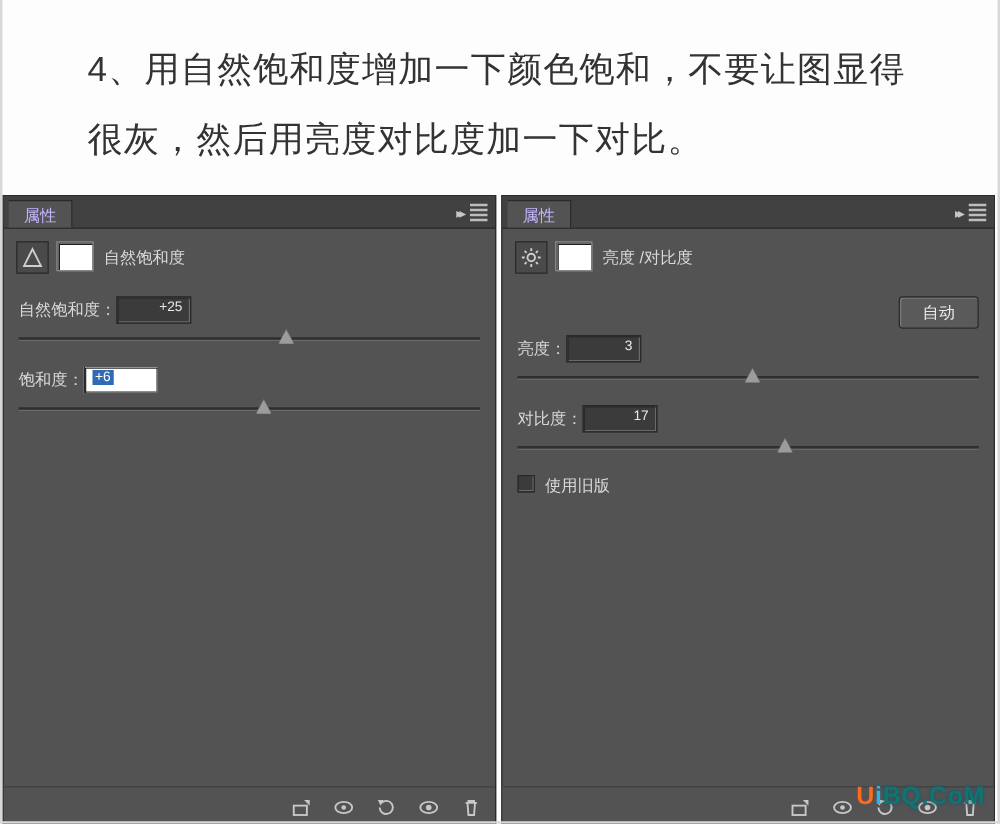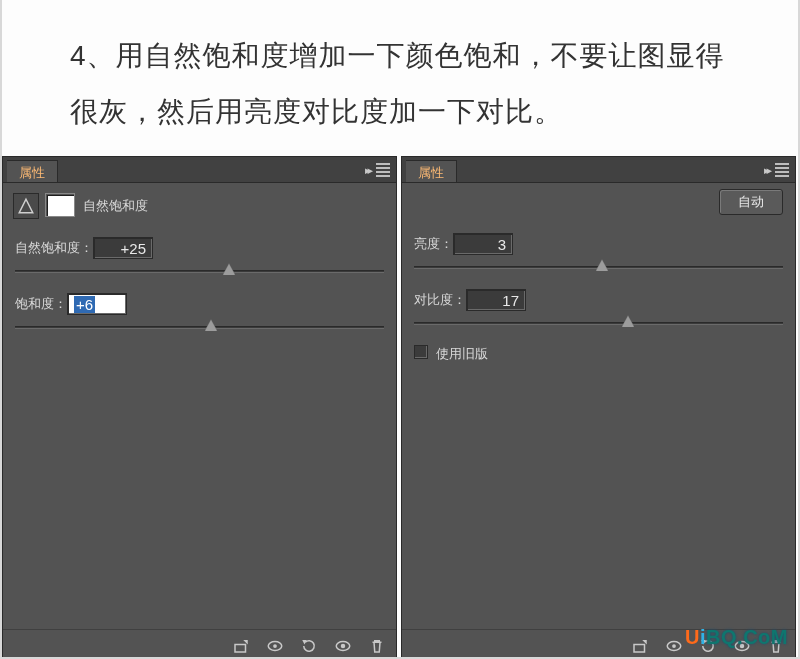--- a/index.html
+++ b/index.html
@@ -40,21 +40,21 @@
     display: flex;
     align-items: flex-end;
     border-bottom: 1px solid #2a2a2a;
     position: relative;
   }
   .tab {
     background: #535353;
     height: 22px;
     padding: 3px 12px 0 12px;
     font-size: 13px;
-    color: #fdba74;
+    color: #c4b5fd;
     border-top: 1px solid #2a2a2a;
     border-right: 1px solid #2a2a2a;
     margin-left: 4px;
   }
   .tab-icons {
     position: absolute;
     right: 6px;
     top: 4px;
     display: flex;
     gap: 6px;
@@ -120,21 +120,21 @@
   .ctrl-label { color: #d9d9d9; font-size: 13px; }
   .value-box {
     width: 60px;
     height: 22px;
     background: #3b3b3b;
     border: 1px solid #2a2a2a;
     box-shadow: inset 1px 1px 0 #2a2a2a, inset -1px -1px 0 #6a6a6a;
     color: #e8e8e8;
     text-align: right;
     padding: 2px 6px;
-    font-size: 15px;
+    font-size: 11px;
   }
   .value-box.editing {
     background: #ffffff;
     color: #000;
     text-align: left;
     position: relative;
   }
   .value-box.editing .sel {
     background: #2f6ab3;
     color: #fff;
@@ -160,21 +160,21 @@
     width: 0; height: 0;
     border-left: 6px solid transparent;
     border-right: 6px solid transparent;
     border-bottom: 11px solid #9c9c9c;
     transform: translateX(-6px);
     filter: drop-shadow(0 -1px 0 #6e6e6e);
   }
   .auto-row {
     display: flex;
     justify-content: flex-end;
-    margin-bottom: 18px;
+    margin-bottom: 5px;
   }
   .btn {
     background: #5a5a5a;
     border: 1px solid #2a2a2a;
     box-shadow: inset 1px 1px 0 #7a7a7a;
     color: #e8e8e8;
     padding: 3px 18px;
     font-size: 13px;
     border-radius: 3px;
   }
@@ -315,20 +315,39 @@
       <div class="tab-icons">
         <span class="doublearrow">▸▸</span>
         <span class="menulines">
             <span></span>
             <span></span>
             <span></span>
             <span></span>
           </span>
       </div>
     </div>
+    <div class="panel-header">
+      <div class="adj-icon">
+        <svg viewBox="0 0 24 24">
+            <circle cx="12" cy="12" r="4" fill="none" stroke="#cfcfcf" stroke-width="2"></circle>
+          <g stroke="#cfcfcf" stroke-width="2">
+              <line x1="12" y1="2" x2="12" y2="5"></line>
+              <line x1="12" y1="19" x2="12" y2="22"></line>
+              <line x1="2" y1="12" x2="5" y2="12"></line>
+              <line x1="19" y1="12" x2="22" y2="12"></line>
+              <line x1="5" y1="5" x2="7" y2="7"></line>
+              <line x1="17" y1="17" x2="19" y2="19"></line>
+              <line x1="17" y1="7" x2="19" y2="5"></line>
+              <line x1="5" y1="19" x2="7" y2="17"></line>
+            </g>
+        </svg>
+      </div>
+      <div class="mask-thumb"></div>
+      <div>亮度 /对比度</div>
+    </div>
     <div class="panel-body">
 
       <div class="auto-row">
         <button class="btn">自动</button>
       </div>
 
       <div class="ctrl-row">
         <div class="ctrl-top">
           <span class="ctrl-label">亮度：</span>
           <div class="value-box">3</div>

